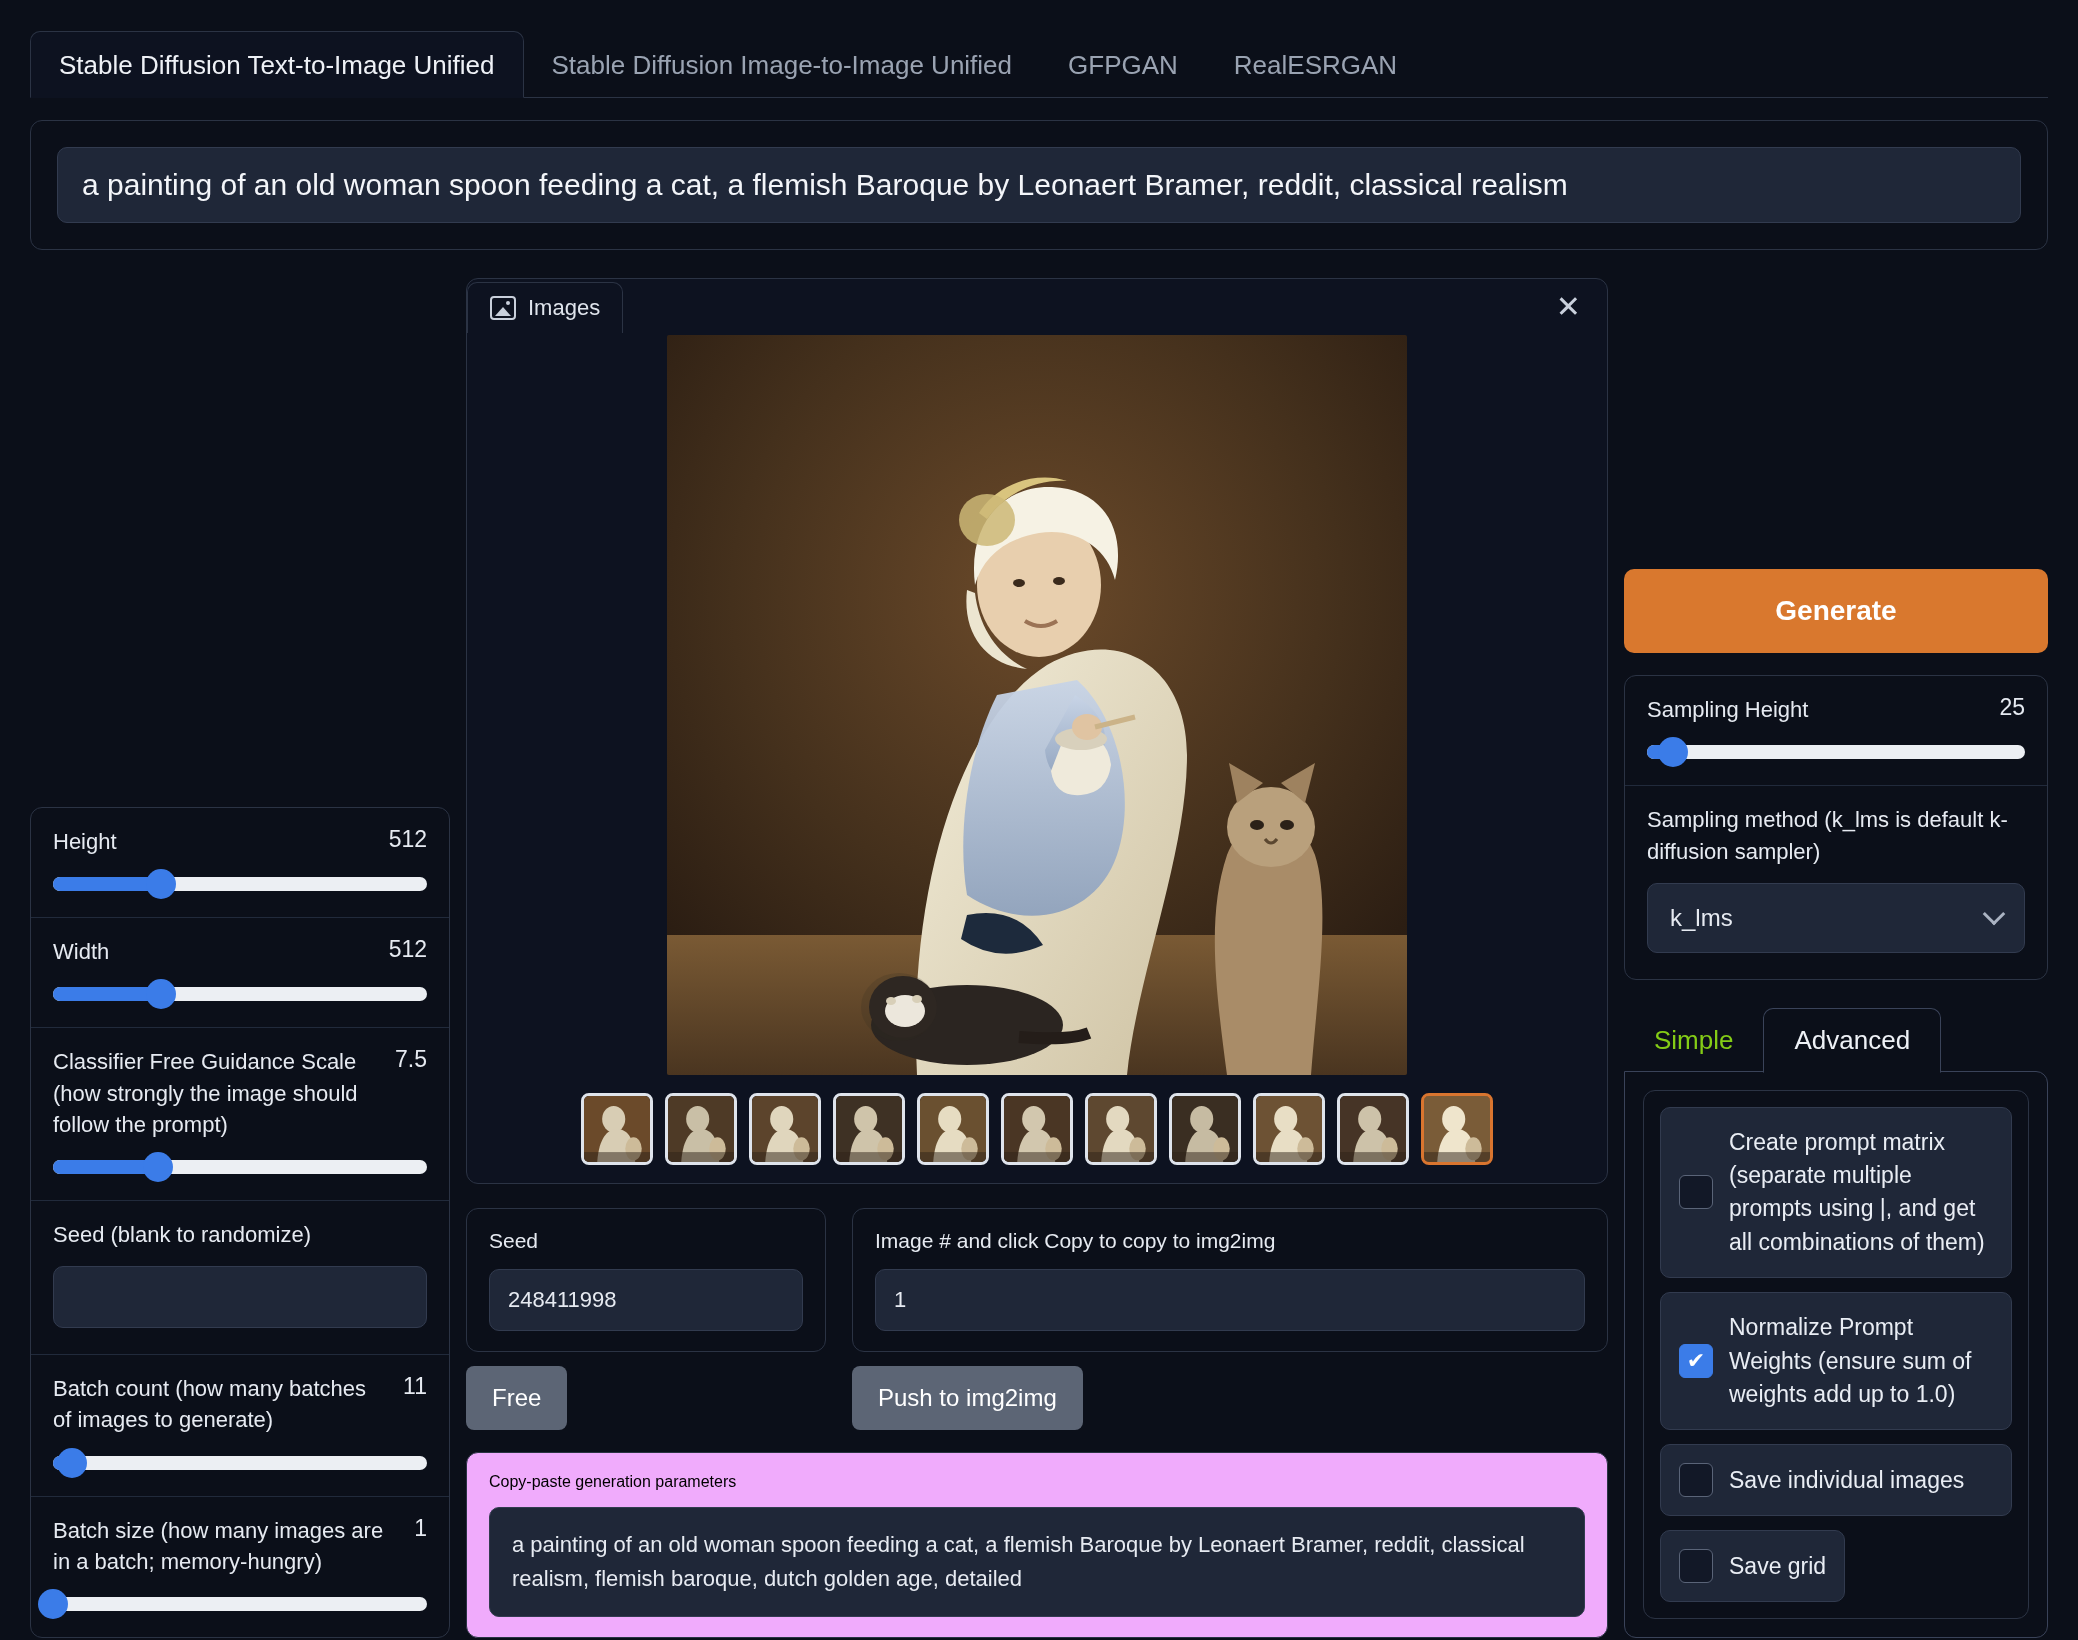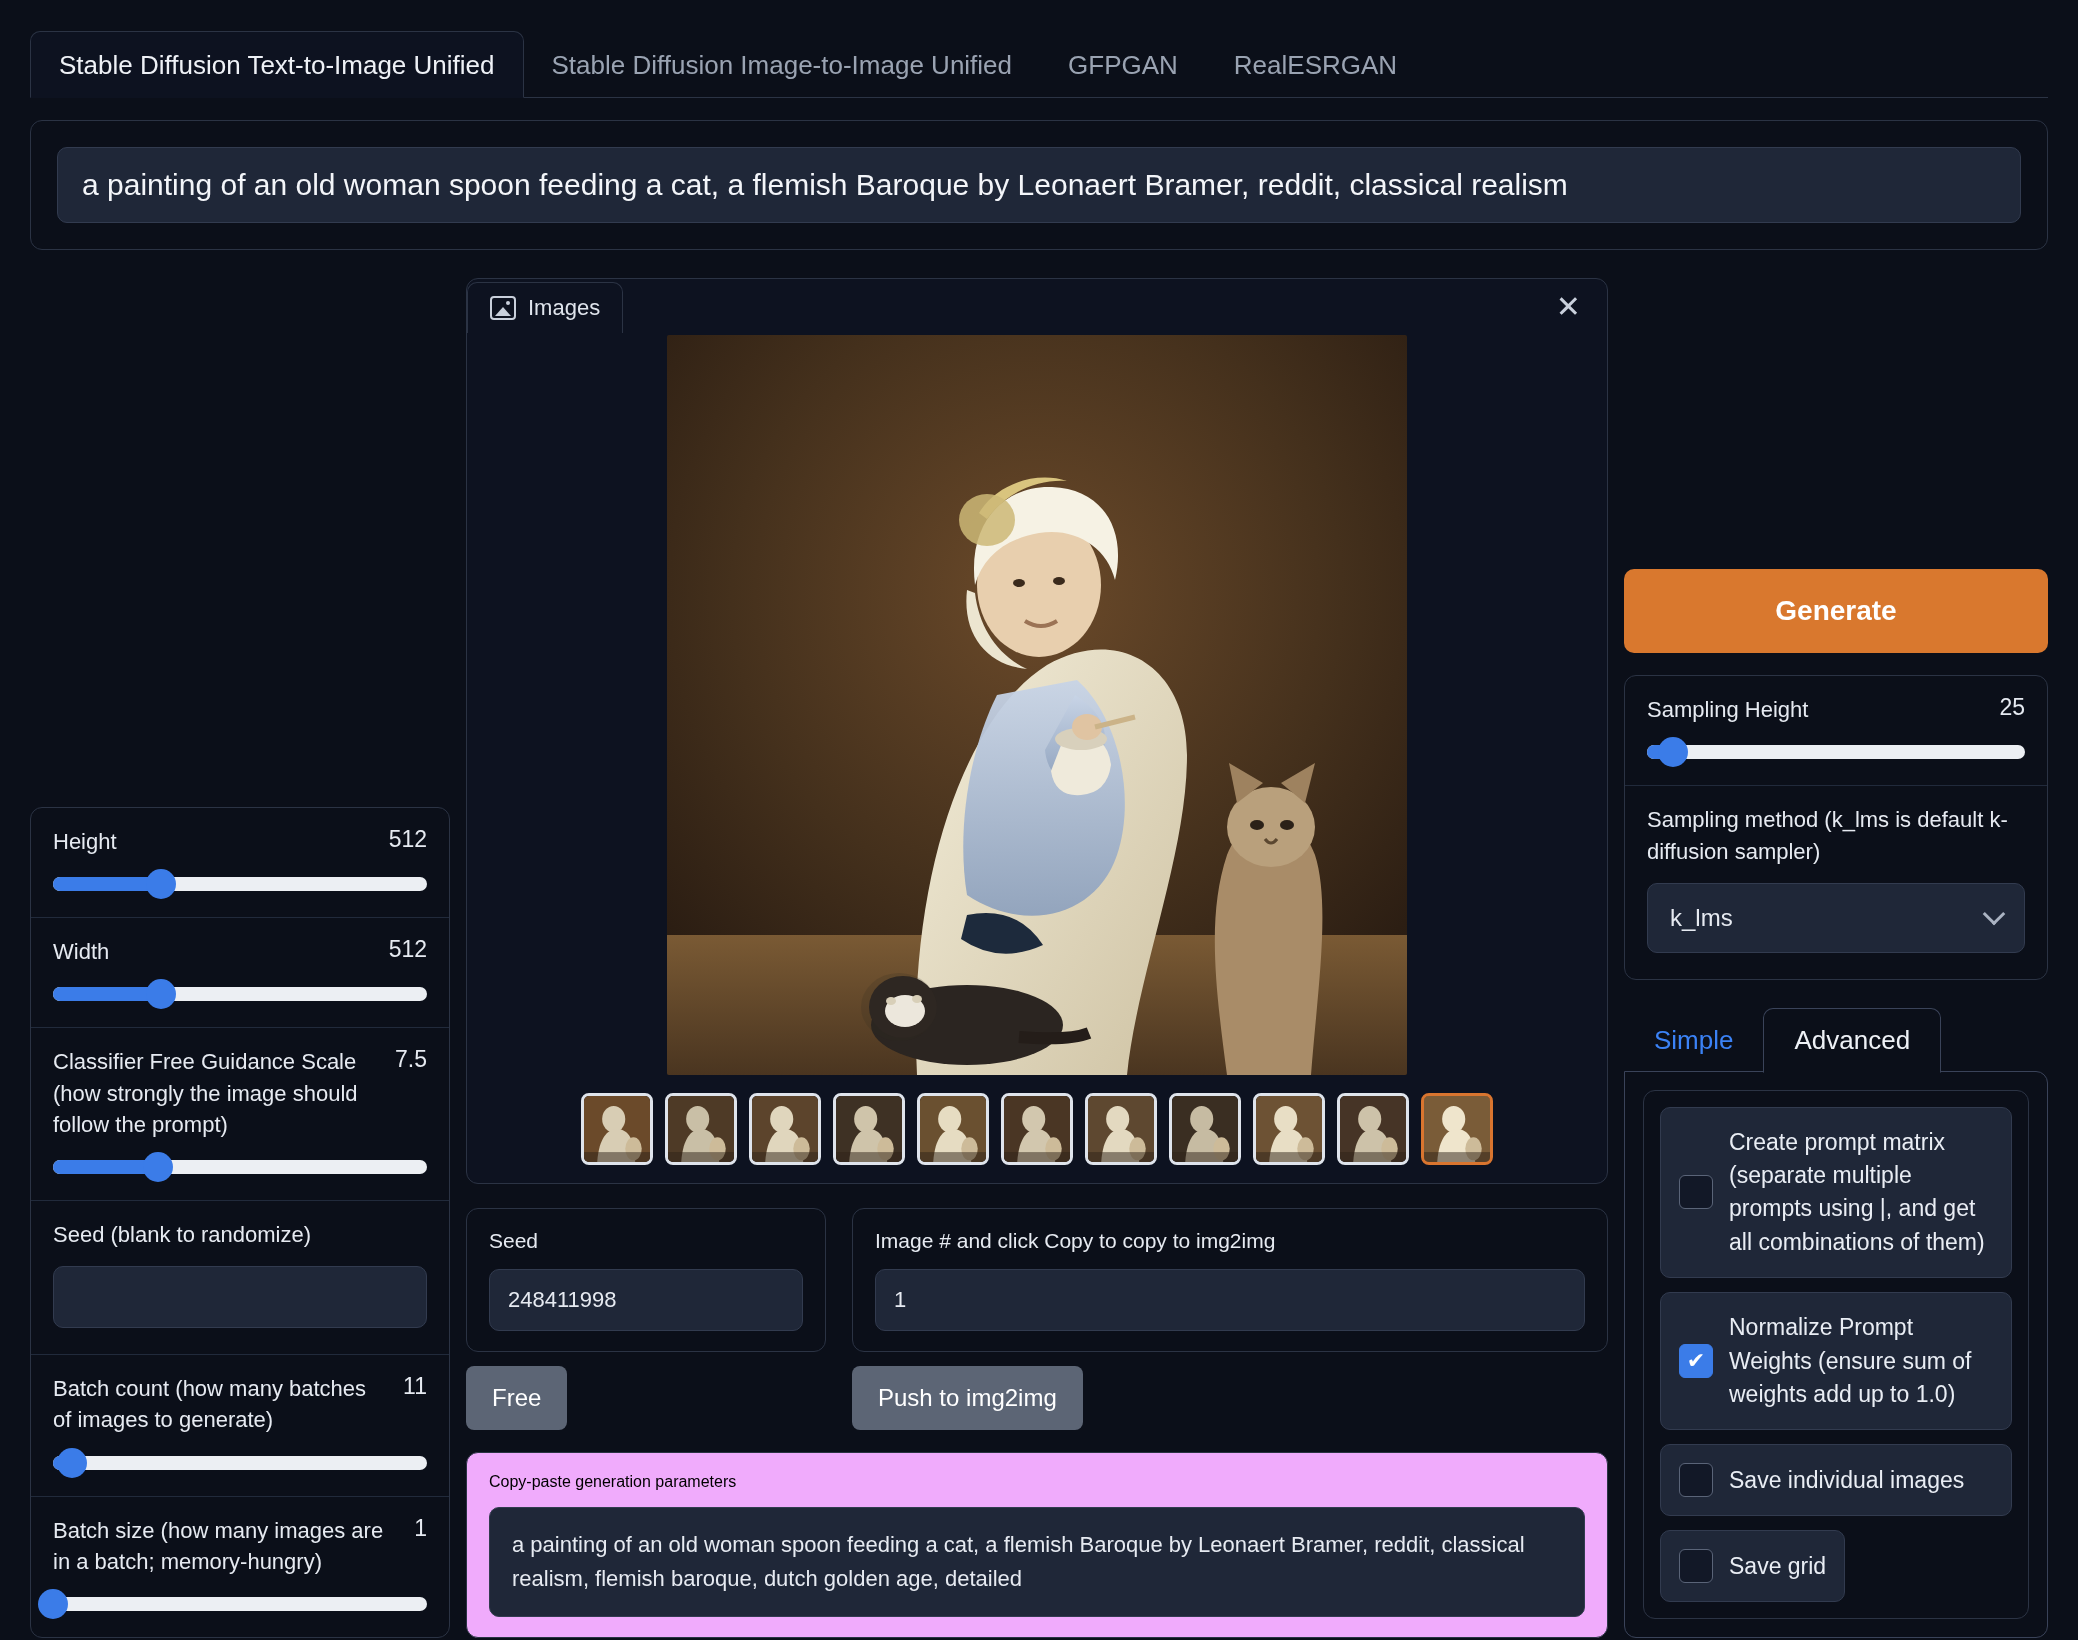--- a/index.html
+++ b/index.html
@@ -90,21 +90,21 @@
   .genbtn { width: 100%; background: #d9782e; color: #fff; font-size: 28px;
             font-weight: bold; border: none; border-radius: 10px;
             padding: 26px 0; cursor: pointer; }
   .selbox { background: #1f2738; border: 1px solid #323b4f; border-radius: 10px;
             height: 70px; margin-top: 16px; display: flex; align-items: center;
             justify-content: space-between; padding: 0 22px;
             font-size: 24px; color: #e6eaf1; cursor: pointer; }
 
   .sttabs { display: flex; align-items: flex-end; margin-top: 28px;
             position: relative; z-index: 2; }
-  .sttab { font-size: 26px; color: #3b82f6; padding: 16px 30px; cursor: pointer; }
+  .sttab { font-size: 26px; color: #84cc16; padding: 16px 30px; cursor: pointer; }
   .sttab.active { color: #eef1f6; border: 1px solid #3a4359;
                   border-bottom: 1px solid #0b0f19;
                   border-radius: 10px 10px 0 0; margin-bottom: -1px;
                   background: #0b0f19; }
   .stbody { border: 1px solid #3a4359; border-radius: 0 12px 12px 12px;
             padding: 18px; margin-top: -1px; }
   .cblist { border: 1px solid #2b3344; border-radius: 12px; padding: 16px; }
   .cbrow { background: #1f2738; border: 1px solid #323b4f; border-radius: 10px;
            display: flex; align-items: center; gap: 16px;
            padding: 18px; margin-bottom: 14px; cursor: pointer; }

